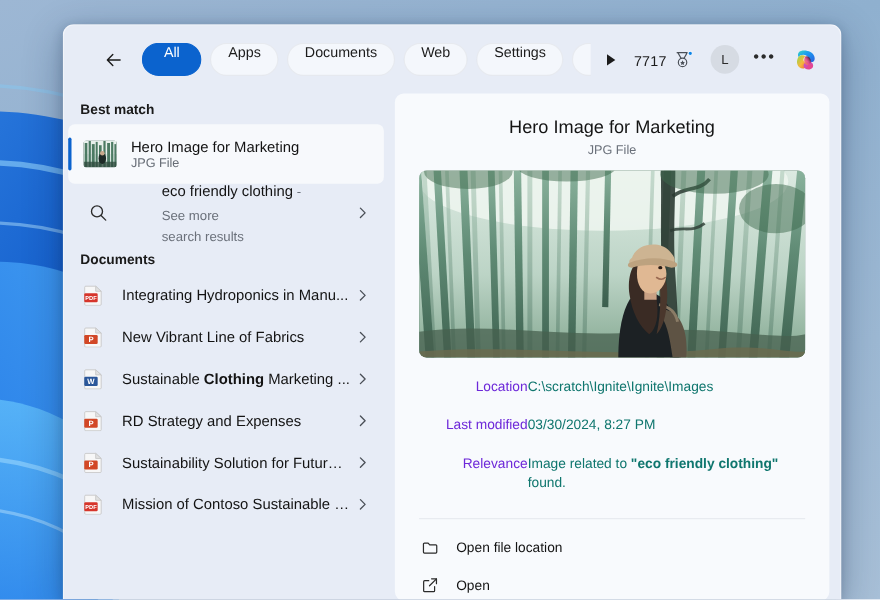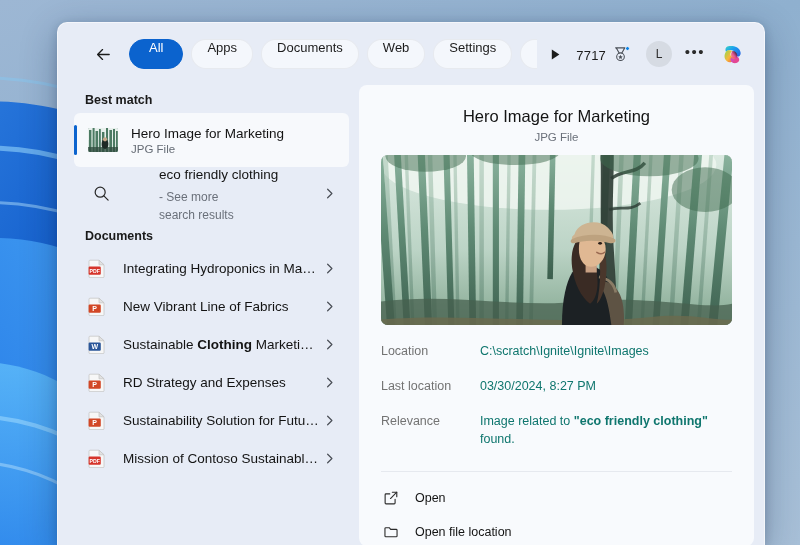--- a/index.html
+++ b/index.html
@@ -114,21 +114,21 @@
     display: flex; align-items: center; justify-content: center;
     border-radius: 6px; cursor: pointer;
   }
 
   
   #content { display: flex; height: 461px; padding: 0 0 0 0; }
 
   
   #results-pane {
     width: 312px;
-    padding: 0 10px 0 16px;
+    padding: 0 10px 0 4px;
     overflow: hidden;
   }
   .section-header {
     font-size: 12.5px;
     font-weight: bold;
     color: #1a1a1a;
     padding: 10px 0 6px 11px;
   }
   #best-match-section .section-header { padding-top: 8px; }
 
@@ -214,21 +214,21 @@
   }
   #preview-image {
     width: 100%; height: 170px;
     margin-top: 12px;
     border-radius: 7px;
     overflow: hidden;
     background: #5c7d6b;
   }
 
   .meta-row { display: flex; margin-top: 17px; font-size: 12.5px; line-height: 1.45; }
-  .meta-label { width: 99px; flex: 0 0 auto; color: #737373; }
+  .meta-label { width: 99px; flex: 0 0 auto; color: #6d28d9; text-align: right; }
   .meta-value { flex: 1 1 auto; color: #0f766e; }
   .meta-value b { font-weight: bold; }
 
   #divider { height: 1px; background: #e6e9ef; margin: 22px 0 0 0; }
 
   .action-row {
     display: flex; align-items: center;
     height: 29px; margin-top: 5px;
     border-radius: 5px; cursor: pointer;
     padding-left: 2px;
@@ -622,48 +622,48 @@
             </g>
           </svg>
         </div>
 
         <div id="meta-list">
             <div class="meta-row">
               <div class="meta-label">Location</div>
               <div class="meta-value">C:\scratch\Ignite\Ignite\Images</div>
             </div>
             <div class="meta-row">
-              <div class="meta-label">Last location</div>
+              <div class="meta-label">Last modified</div>
               <div class="meta-value">03/30/2024, 8:27 PM</div>
             </div>
             <div class="meta-row">
               <div class="meta-label">Relevance</div>
               <div class="meta-value">Image related to <b>"eco friendly clothing"</b> found.</div>
             </div>
           </div>
 
         <div id="divider"></div>
 
         <div id="action-list">
+            <div class="action-row">
+              <div class="action-icon">
+                <svg width="16" height="16" viewBox="0 0 18 18" fill="none" stroke="currentColor" stroke-width="1.25" stroke-linecap="round" stroke-linejoin="round">
+                  <path d="M2.2 5.2 a1 1 0 0 1 1 -1 H7 l1.6 1.8 H14.8 a1 1 0 0 1 1 1 V13.4 a1 1 0 0 1 -1 1 H3.2 a1 1 0 0 1 -1 -1 Z"></path>
+                </svg>
+              </div>
+              <div class="action-label">Open file location</div>
+            </div>
             <div class="action-row">
               <div class="action-icon">
                 <svg width="16" height="16" viewBox="0 0 18 18" fill="none" stroke="currentColor" stroke-width="1.25" stroke-linecap="round" stroke-linejoin="round">
                   <path d="M10.5 2.5 H15.5 V7.5"></path>
                   <path d="M15.5 2.5 L8.4 9.6"></path>
                   <path d="M13.6 10.4 V14.6 a1 1 0 0 1 -1 1 H3.4 a1 1 0 0 1 -1 -1 V5.4 a1 1 0 0 1 1 -1 H7.6"></path>
                 </svg>
               </div>
               <div class="action-label">Open</div>
             </div>
-            <div class="action-row">
-              <div class="action-icon">
-                <svg width="16" height="16" viewBox="0 0 18 18" fill="none" stroke="currentColor" stroke-width="1.25" stroke-linecap="round" stroke-linejoin="round">
-                  <path d="M2.2 5.2 a1 1 0 0 1 1 -1 H7 l1.6 1.8 H14.8 a1 1 0 0 1 1 1 V13.4 a1 1 0 0 1 -1 1 H3.2 a1 1 0 0 1 -1 -1 Z"></path>
-                </svg>
-              </div>
-              <div class="action-label">Open file location</div>
-            </div>
           </div>
 
       </div>
     </div>
   </div>
 </div>
 
 </body></html>

